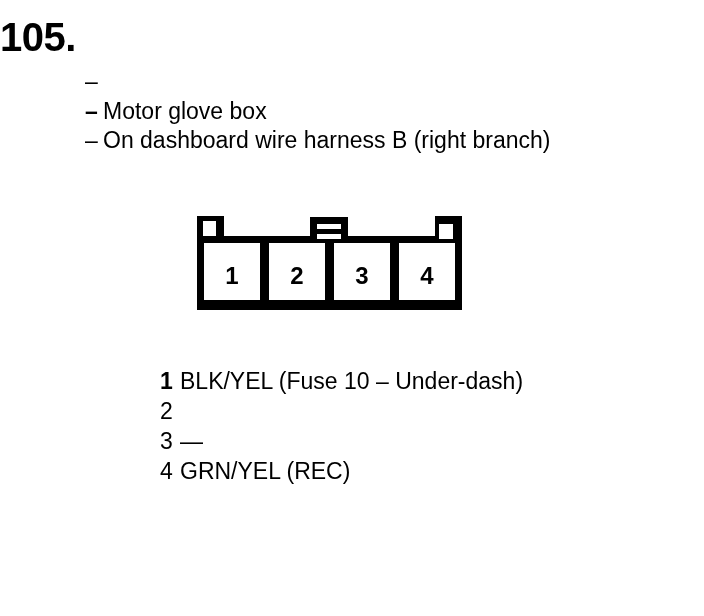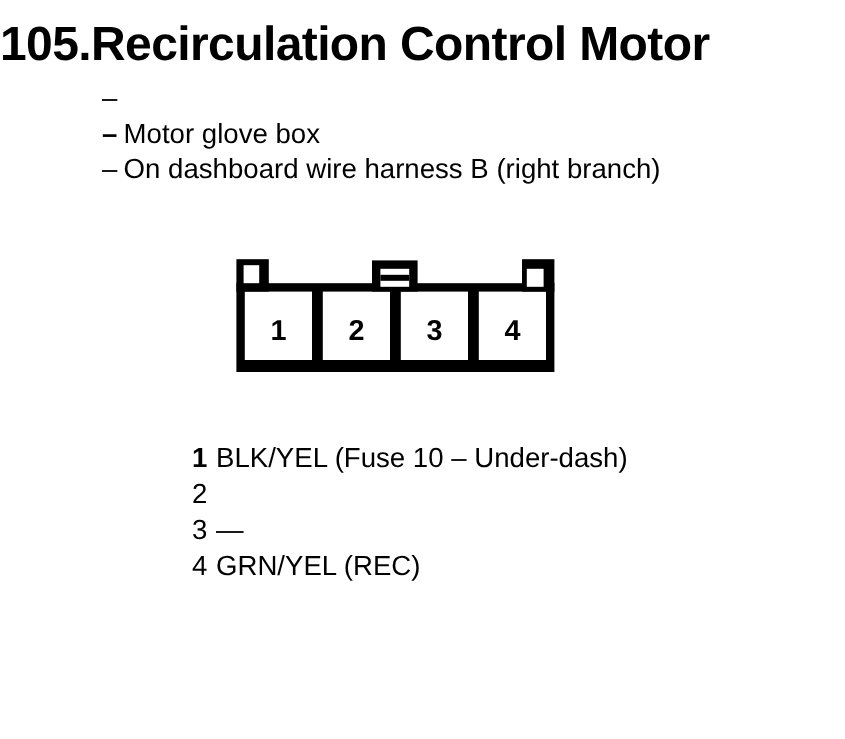--- a/index.html
+++ b/index.html
@@ -14,20 +14,21 @@
     width: 704px; height: 616px;
     background: #ffffff;
     overflow: hidden;
   }
 
   
   .title {
     position: absolute;
     left: 0; top: 17px;
     display: flex;
+    gap: 13px;
     font-weight: bold;
     font-size: 40px;
     line-height: 40px;
     white-space: nowrap;
     letter-spacing: -0.5px;
   }
 
   
   .details {
     position: absolute;
@@ -114,21 +115,20 @@
   .pin-num { display: inline-block; width: 20px; flex: 0 0 20px; }
   .bold-num { font-weight: bold; }
 </style>
 </head>
 <body>
 
 <div class="page">
 
   <div class="title">
     <span>105.</span>
-    <span>Recirculation Control Motor</span>
   </div>
 
   <div class="details">
     <div class="detail-line">
       <span class="dash">–</span>
     </div>
     <div class="detail-line">
       <span class="dash bold-dash">–</span>
       <span>Motor glove box</span>
     </div>

